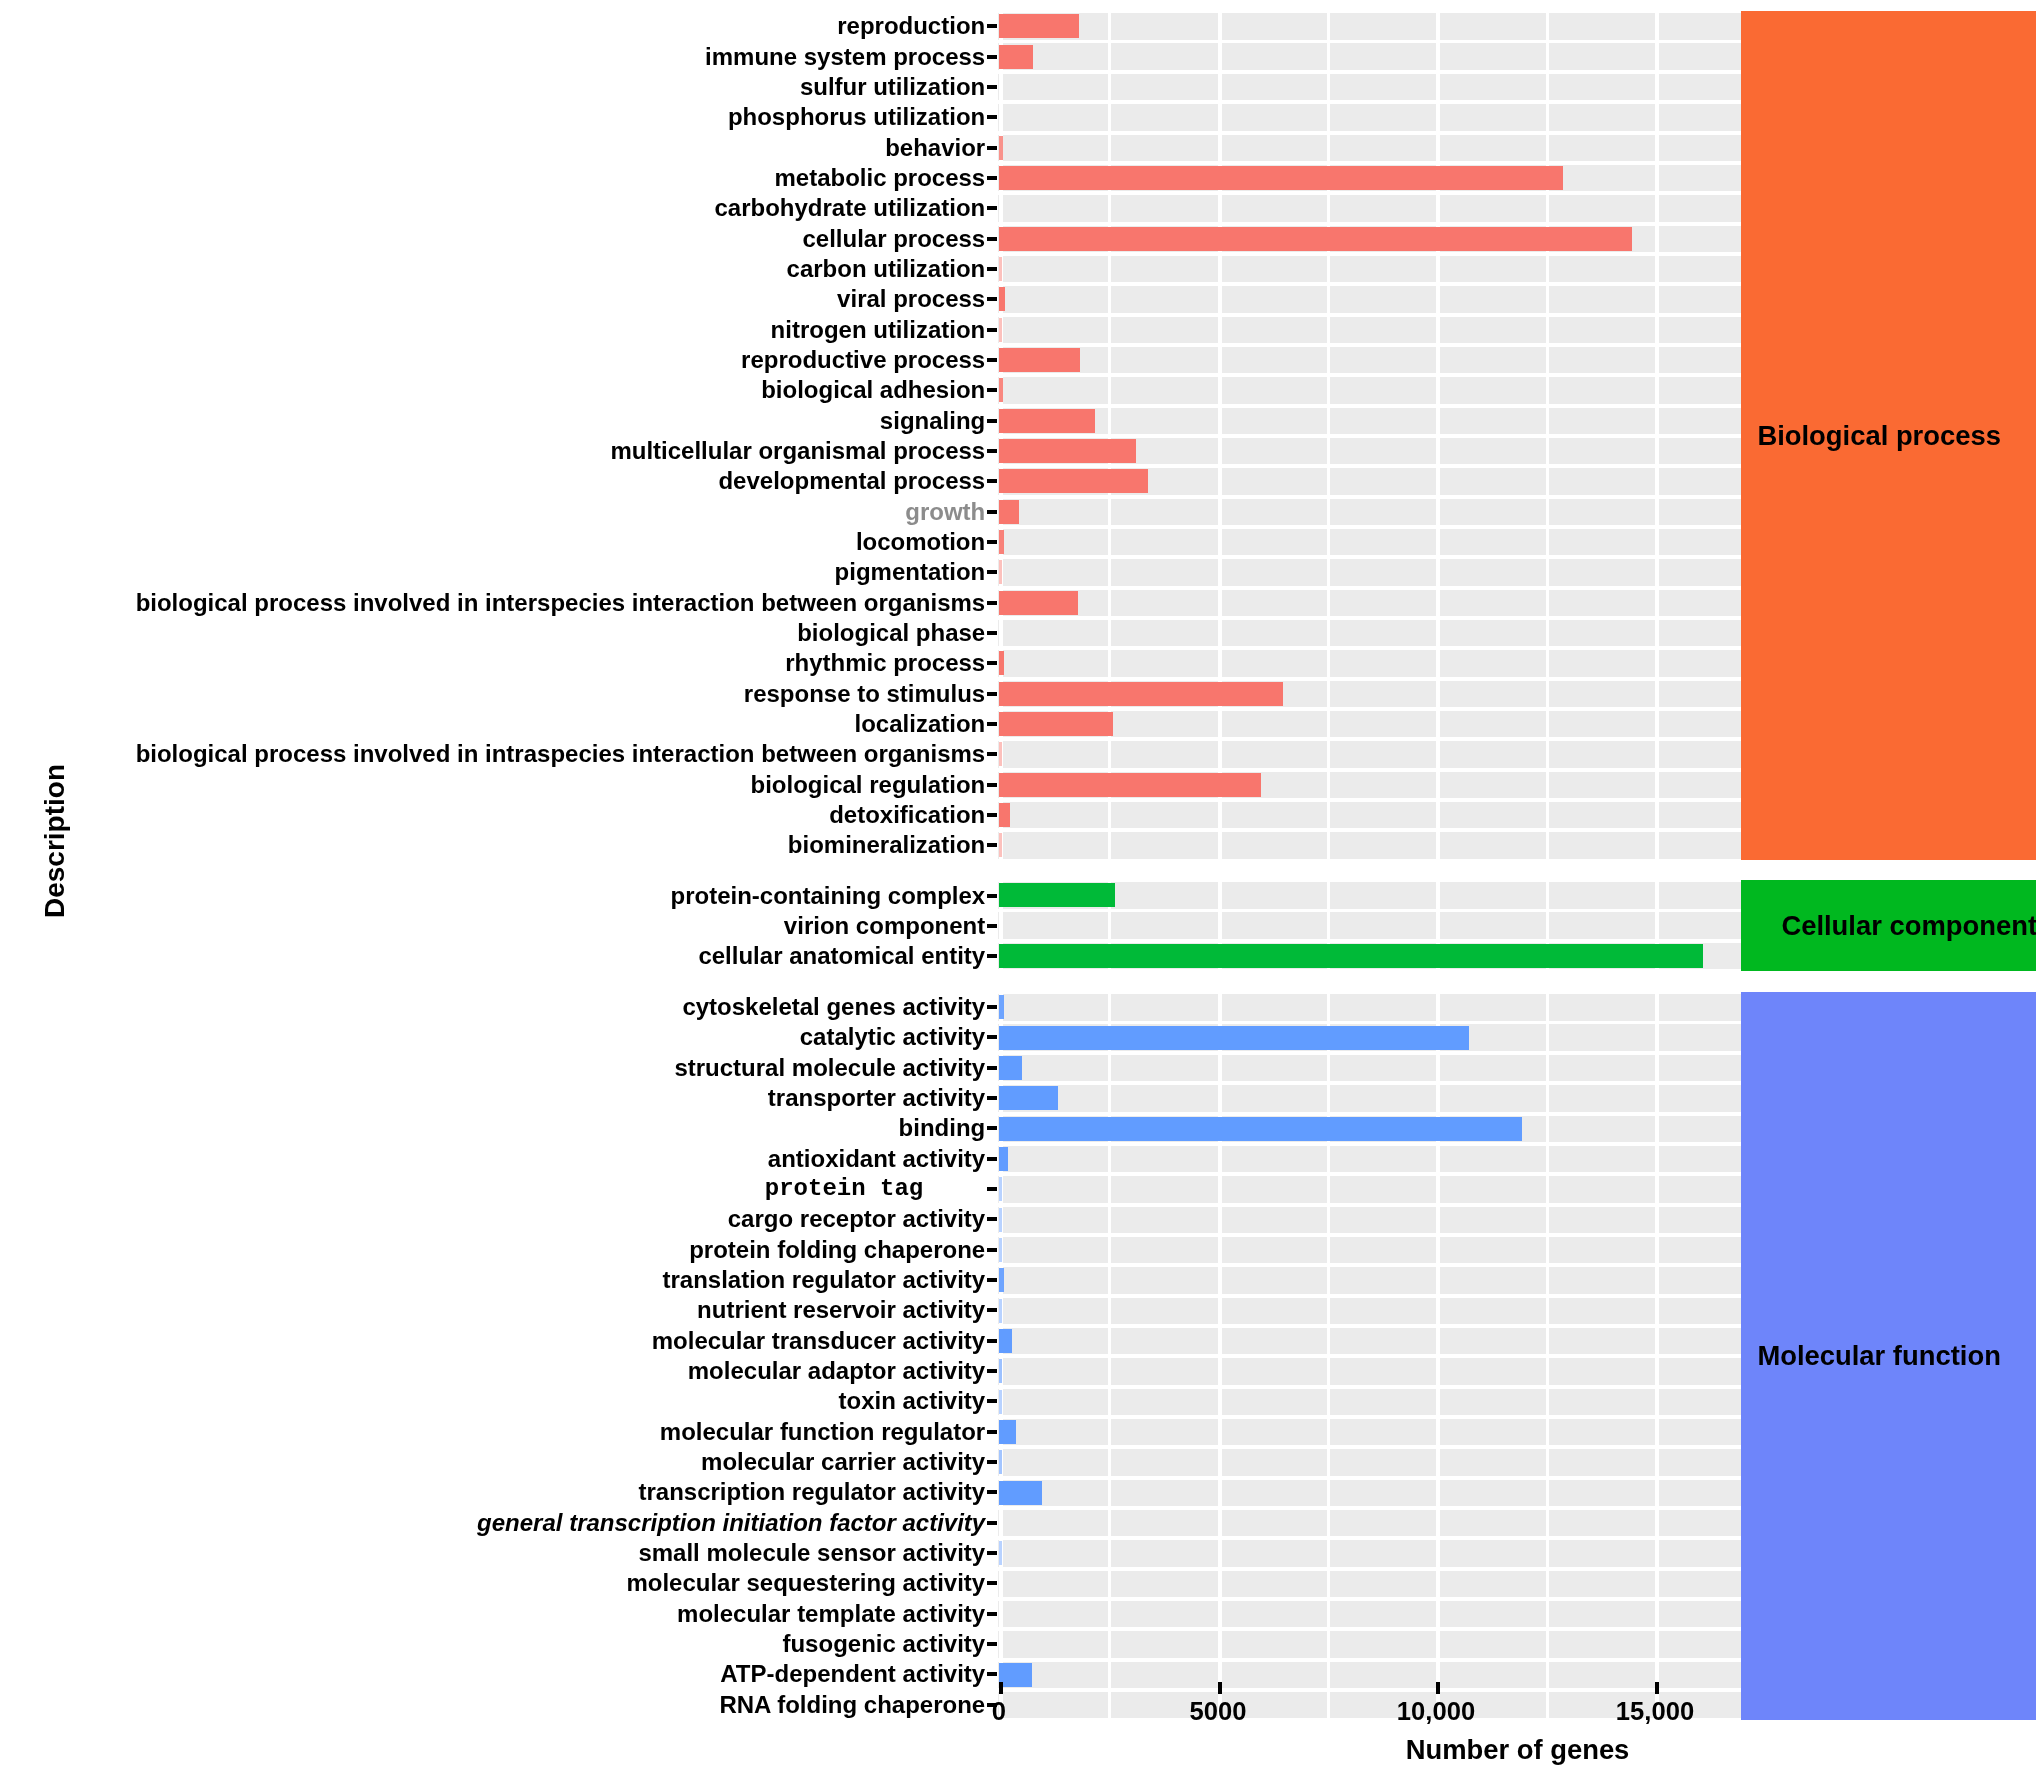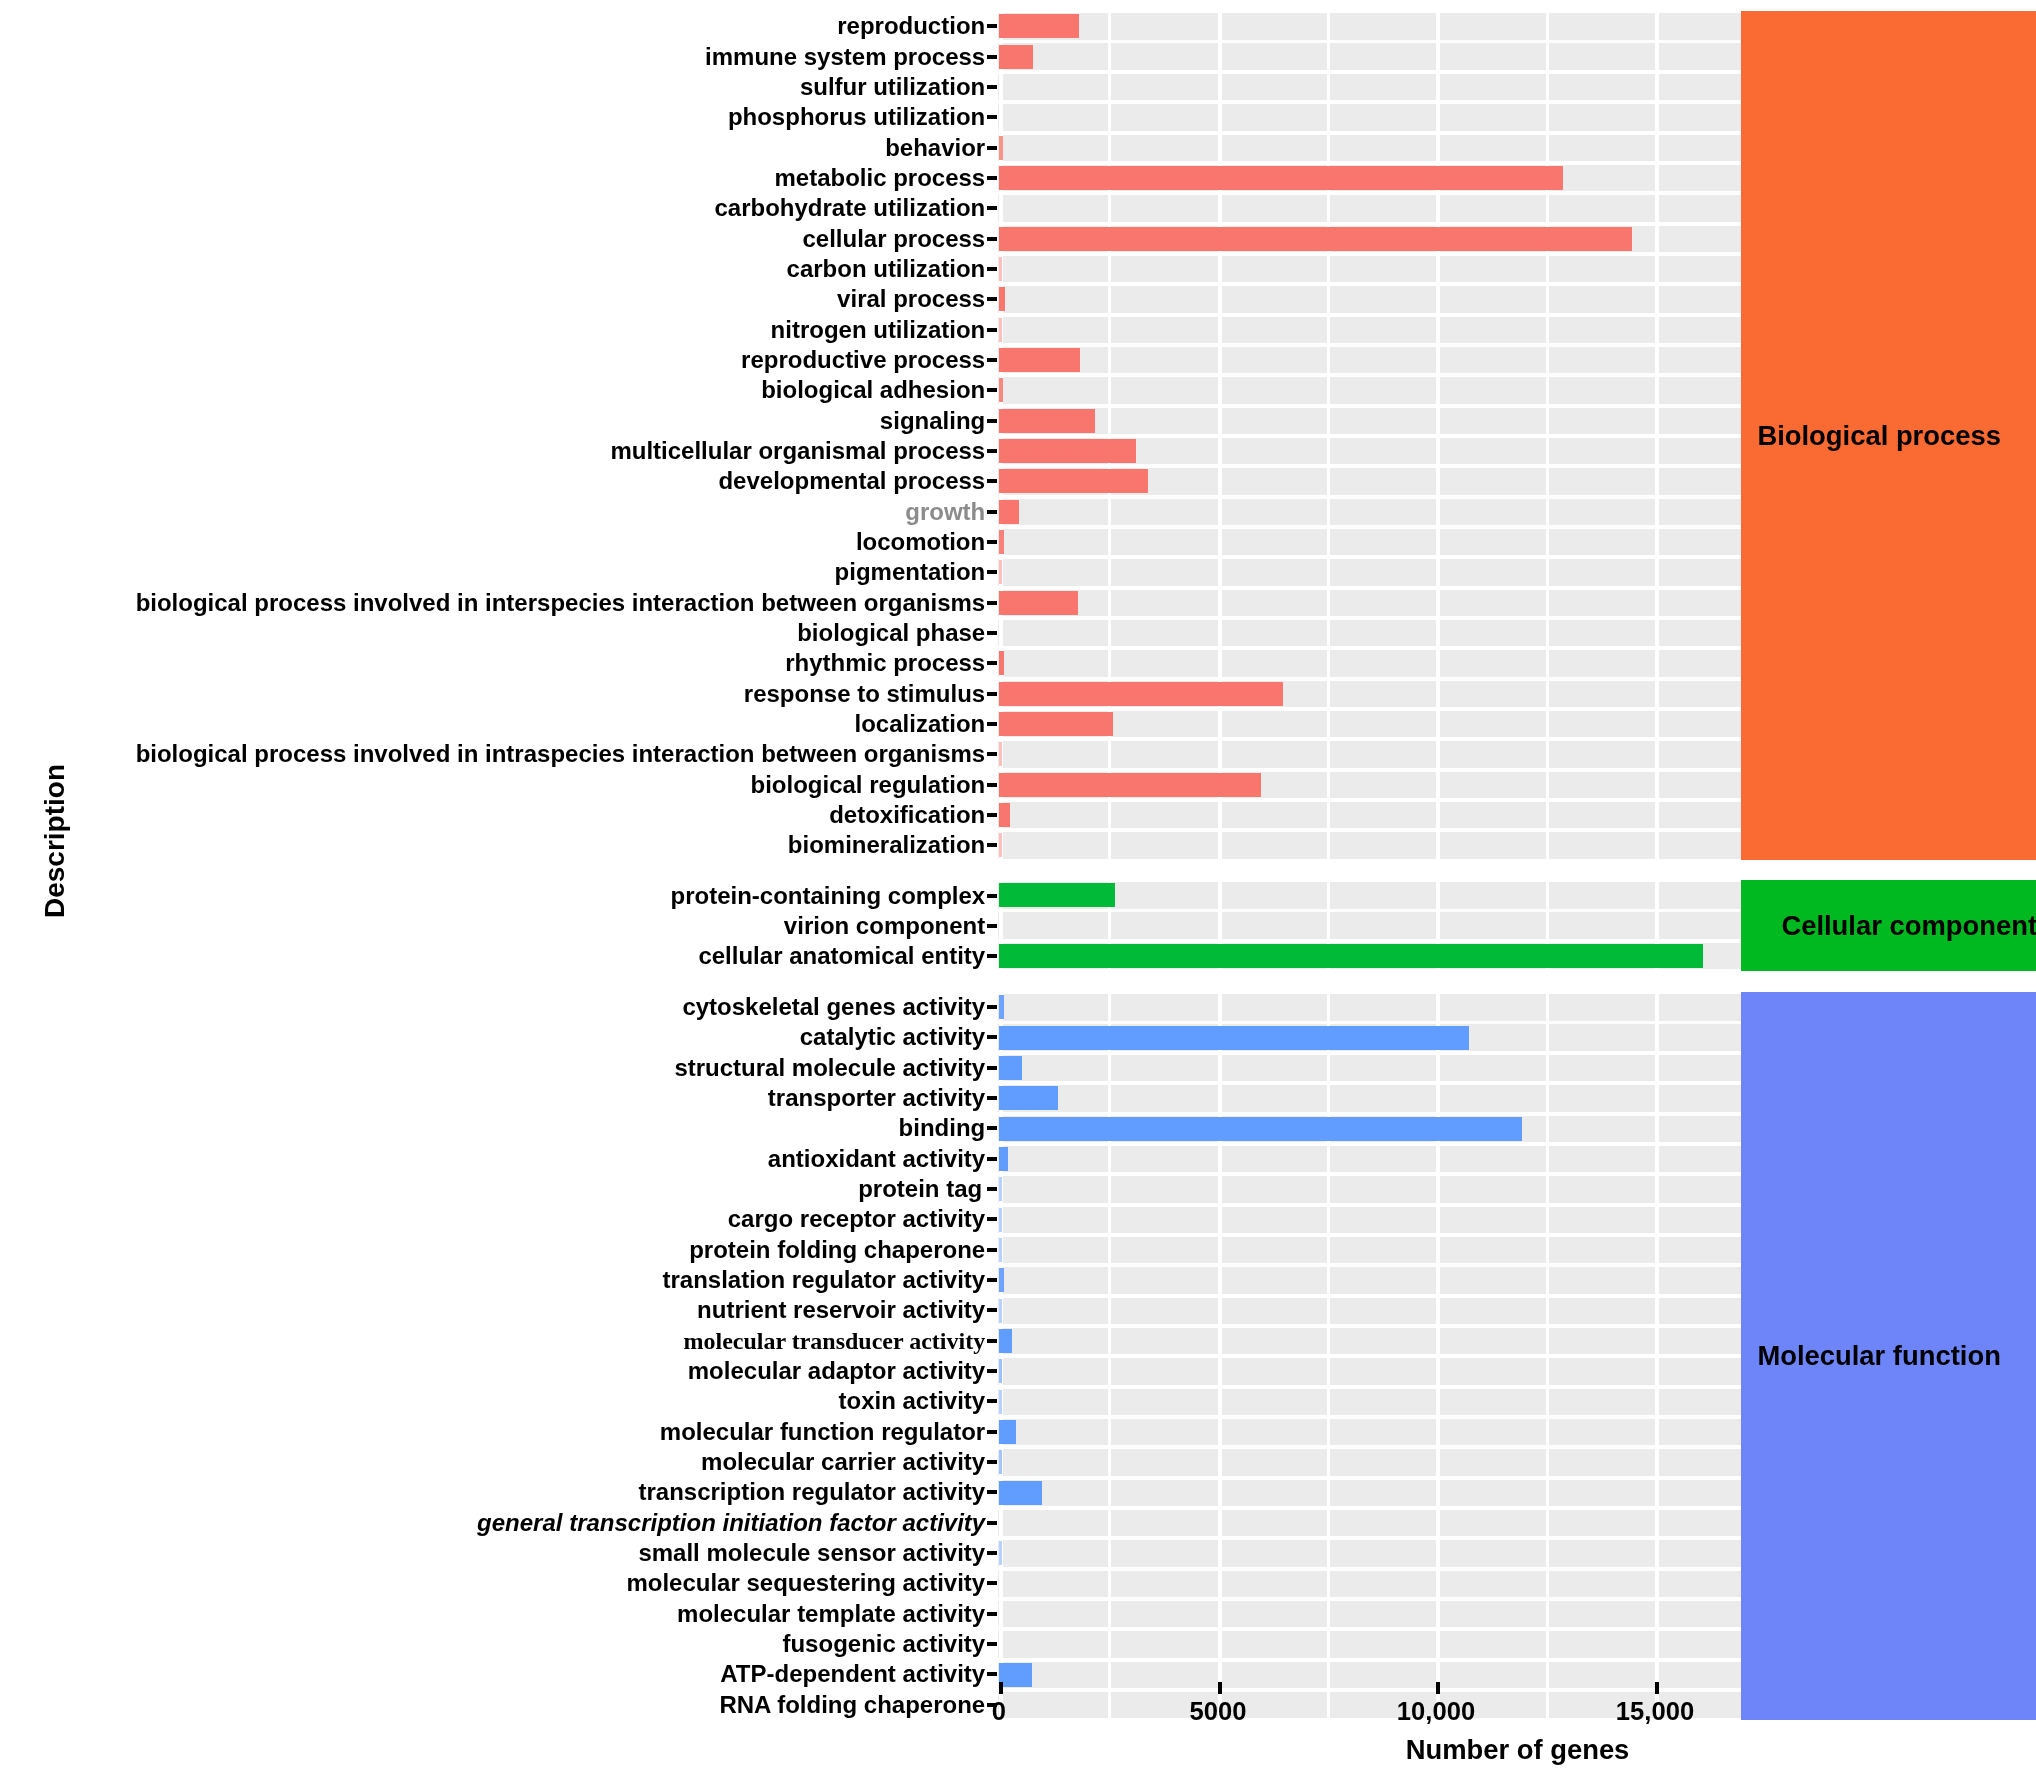--- a/index.html
+++ b/index.html
@@ -129,31 +129,31 @@
       <div class="rowlab" style="top: 1025px; right: 1050px; position: absolute;">catalytic activity</div>
       <div class="tickdash" style="left: 987px; top: 1035px; position: absolute;"></div>
       <div class="rowlab" style="top: 1056px; right: 1050px; position: absolute;">structural molecule activity</div>
       <div class="tickdash" style="left: 987px; top: 1066px; position: absolute;"></div>
       <div class="rowlab" style="top: 1086px; right: 1050px; position: absolute;">transporter activity</div>
       <div class="tickdash" style="left: 987px; top: 1096px; position: absolute;"></div>
       <div class="rowlab" style="top: 1116px; right: 1050px; position: absolute;">binding</div>
       <div class="tickdash" style="left: 987px; top: 1126px; position: absolute;"></div>
       <div class="rowlab" style="top: 1147px; right: 1050px; position: absolute;">antioxidant activity</div>
       <div class="tickdash" style="left: 987px; top: 1157px; position: absolute;"></div>
-      <div class="rowlab" style="top: 1177px; right: 1053px; position: absolute;">protein tag</div>
+      <div class="rowlab" style="top: 1177px; right: 1112px; position: absolute; font-family: Liberation Mono, monospace;">protein tag</div>
       <div class="tickdash" style="left: 987px; top: 1187px; position: absolute;"></div>
       <div class="rowlab" style="top: 1207px; right: 1050px; position: absolute;">cargo receptor activity</div>
       <div class="tickdash" style="left: 987px; top: 1217px; position: absolute;"></div>
       <div class="rowlab" style="top: 1238px; right: 1050px; position: absolute;">protein folding chaperone</div>
       <div class="tickdash" style="left: 987px; top: 1248px; position: absolute;"></div>
       <div class="rowlab" style="top: 1268px; right: 1050px; position: absolute;">translation regulator activity</div>
       <div class="tickdash" style="left: 987px; top: 1278px; position: absolute;"></div>
       <div class="rowlab" style="top: 1298px; right: 1050px; position: absolute;">nutrient reservoir activity</div>
       <div class="tickdash" style="left: 987px; top: 1308px; position: absolute;"></div>
-      <div class="rowlab" style="top: 1329px; right: 1050px; position: absolute; font-family: Liberation Serif, serif;">molecular transducer activity</div>
+      <div class="rowlab" style="top: 1329px; right: 1050px; position: absolute;">molecular transducer activity</div>
       <div class="tickdash" style="left: 987px; top: 1339px; position: absolute;"></div>
       <div class="rowlab" style="top: 1359px; right: 1050px; position: absolute;">molecular adaptor activity</div>
       <div class="tickdash" style="left: 987px; top: 1369px; position: absolute;"></div>
       <div class="rowlab" style="top: 1389px; right: 1050px; position: absolute;">toxin activity</div>
       <div class="tickdash" style="left: 987px; top: 1399px; position: absolute;"></div>
       <div class="rowlab" style="top: 1420px; right: 1050px; position: absolute;">molecular function regulator</div>
       <div class="tickdash" style="left: 987px; top: 1430px; position: absolute;"></div>
       <div class="rowlab" style="top: 1450px; right: 1050px; position: absolute;">molecular carrier activity</div>
       <div class="tickdash" style="left: 987px; top: 1460px; position: absolute;"></div>
       <div class="rowlab" style="top: 1480px; right: 1050px; position: absolute;">transcription regulator activity</div>

